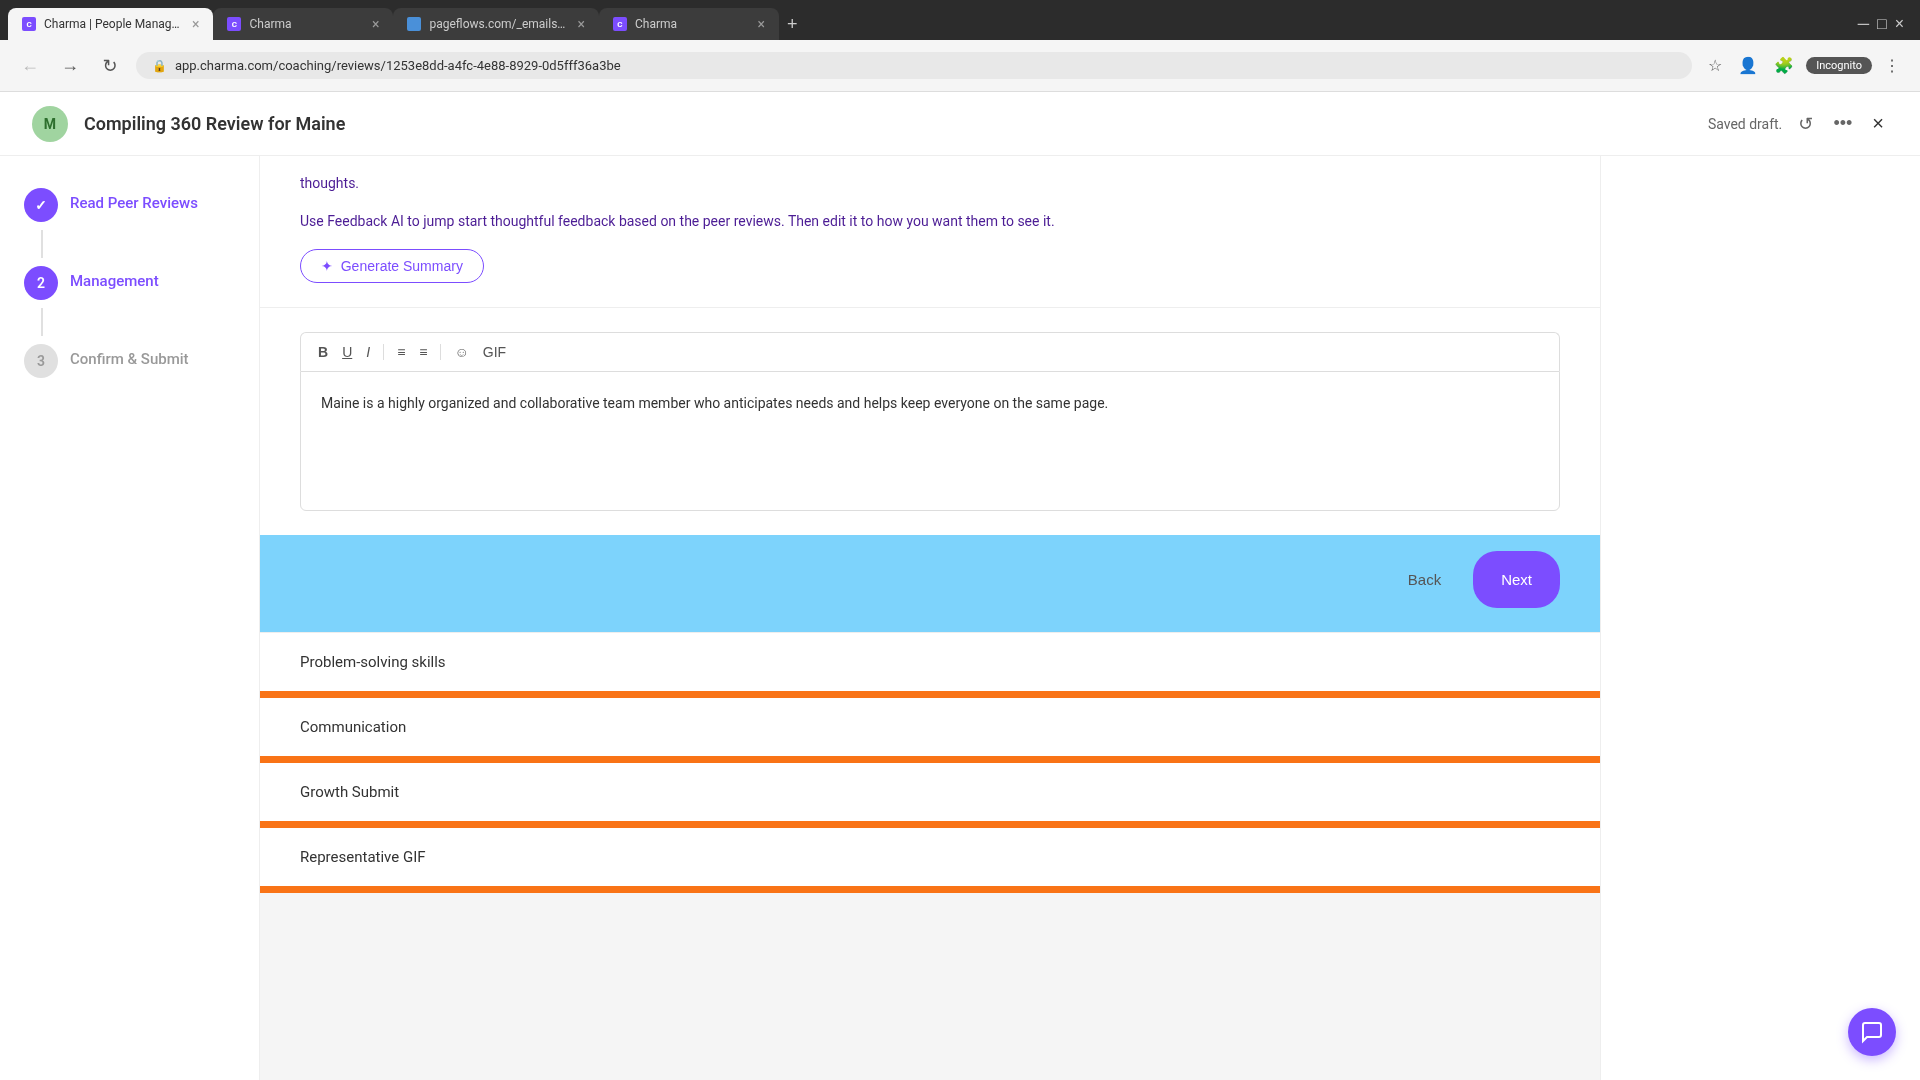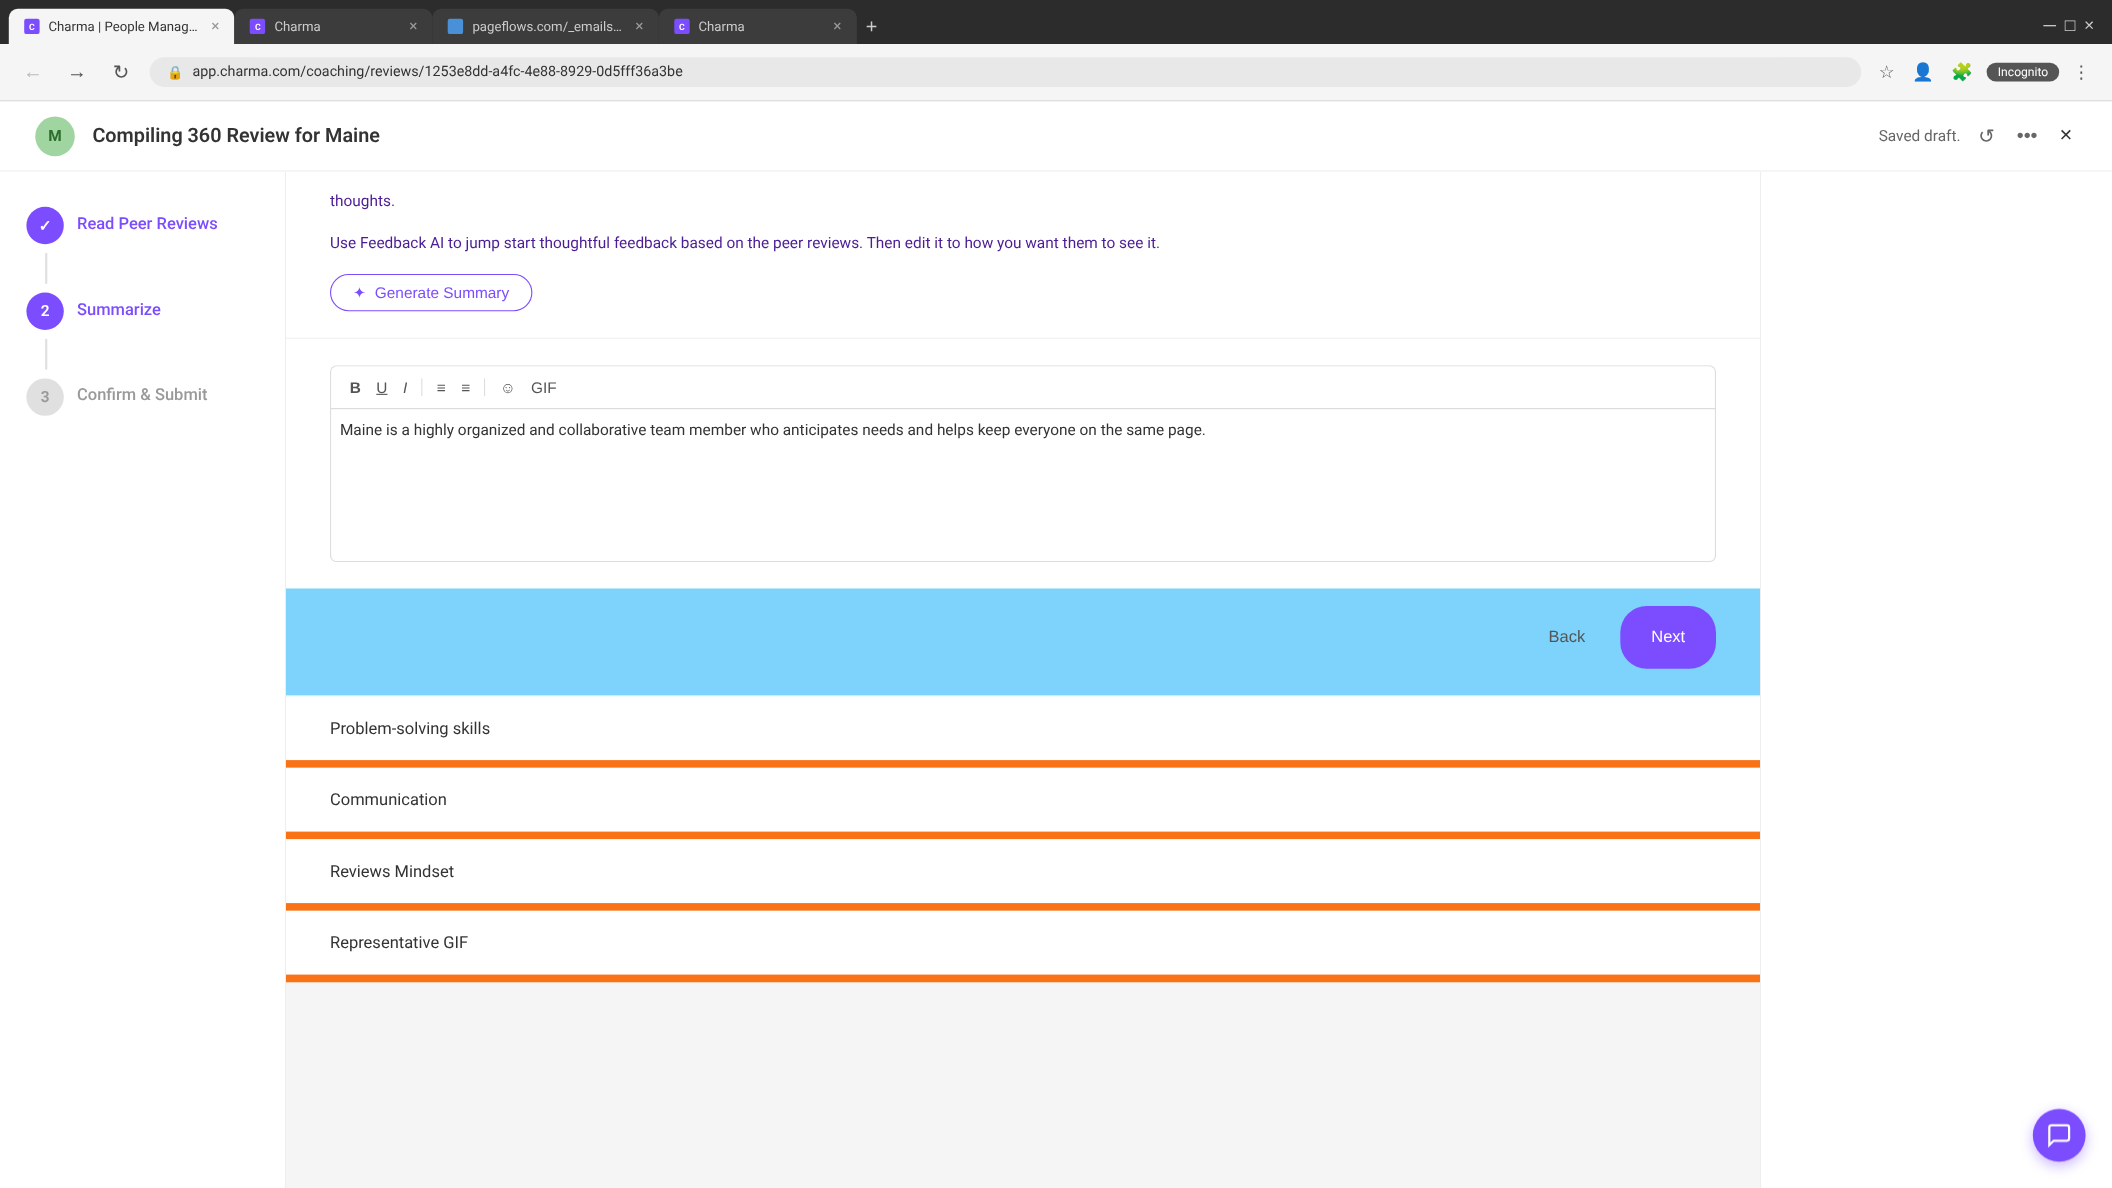--- a/index.html
+++ b/index.html
@@ -56,21 +56,21 @@
     .top-partial { padding: 16px 40px 24px; border-bottom: 1px solid #eee; background: white; }
     .top-partial p { font-size: 14px; color: #4c1d95; line-height: 1.6; margin-bottom: 16px; }
 
     .generate-btn { display: flex; align-items: center; gap: 8px; border: 1px solid #7c4dff; border-radius: 20px; padding: 8px 20px; background: white; color: #7c4dff; font-size: 14px; cursor: pointer; font-weight: 500; }
 
     
     .editor-section { padding: 24px 40px; background: white; }
     .editor-toolbar { display: flex; align-items: center; gap: 4px; border: 1px solid #ddd; border-bottom: none; border-radius: 6px 6px 0 0; padding: 8px 12px; background: white; }
     .toolbar-btn { background: none; border: none; cursor: pointer; padding: 3px 5px; color: #555; font-size: 14px; border-radius: 3px; }
     .toolbar-separator { width: 1px; height: 16px; background: #ddd; margin: 0 4px; }
-    .editor-body { border: 1px solid #ddd; border-radius: 0 0 6px 6px; padding: 8px; min-height: 140px; font-size: 14px; color: #333; line-height: 1.7; background: white; }
+    .editor-body { border: 1px solid #ddd; border-radius: 0 0 6px 6px; padding: 20px; min-height: 140px; font-size: 14px; color: #333; line-height: 1.7; background: white; }
 
     
     .nav-buttons { display: flex; justify-content: flex-end; align-items: center; gap: 16px; padding: 16px 40px 24px; background: #7dd3fc; border-bottom: 1px solid #eee; }
     .back-btn { background: none; border: none; color: #555; font-size: 15px; cursor: pointer; padding: 8px 16px; }
     .next-btn { background: #7c4dff; color: white; border: none; border-radius: 24px; padding: 20px 28px; font-size: 15px; font-weight: 500; cursor: pointer; }
 
     
     .collapsed-section { background: white; border-bottom: 7px solid #f97316; padding: 20px 40px; font-size: 15px; color: #333; cursor: pointer; display: flex; align-items: flex-end; }
 
     
@@ -158,21 +158,21 @@
       <div class="sidebar">
         <div class="sidebar-step">
           <div class="step-circle completed">✓</div>
           <span class="step-label active">Read Peer Reviews</span>
         </div>
         <div class="sidebar-step-connector"></div>
         <div class="sidebar-step">
           <div class="step-circle active">
             <span>2</span>
           </div>
-          <span class="step-label active">Summarize</span>
+          <span class="step-label active">Management</span>
         </div>
         <div class="sidebar-step-connector"></div>
         <div class="sidebar-step">
           <div class="step-circle inactive">
             <span>3</span>
           </div>
           <span class="step-label inactive">Confirm &amp; Submit</span>
         </div>
       </div>
 
@@ -209,21 +209,21 @@
           <button class="next-btn">Next</button>
         </div>
 
         <div class="collapsed-section">
           <span>Problem-solving skills</span>
         </div>
         <div class="collapsed-section">
           <span>Communication</span>
         </div>
         <div class="collapsed-section">
-          <span>Reviews Mindset</span>
+          <span>Growth Submit</span>
         </div>
         <div class="collapsed-section">
           <span>Representative GIF</span>
         </div>
       </div>
 
       <div class="right-panel"></div>
     </div>
   </div>
 </div>

